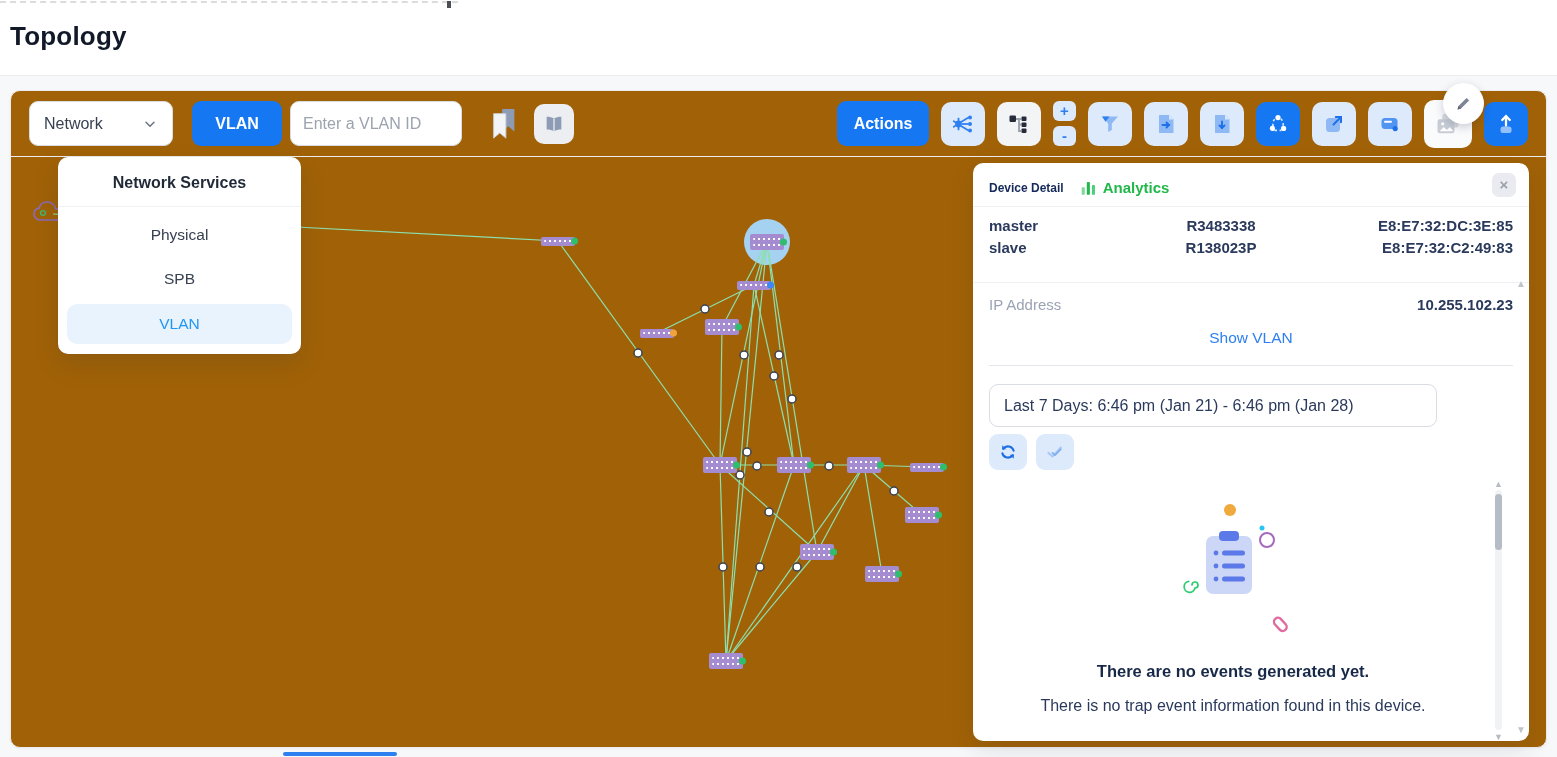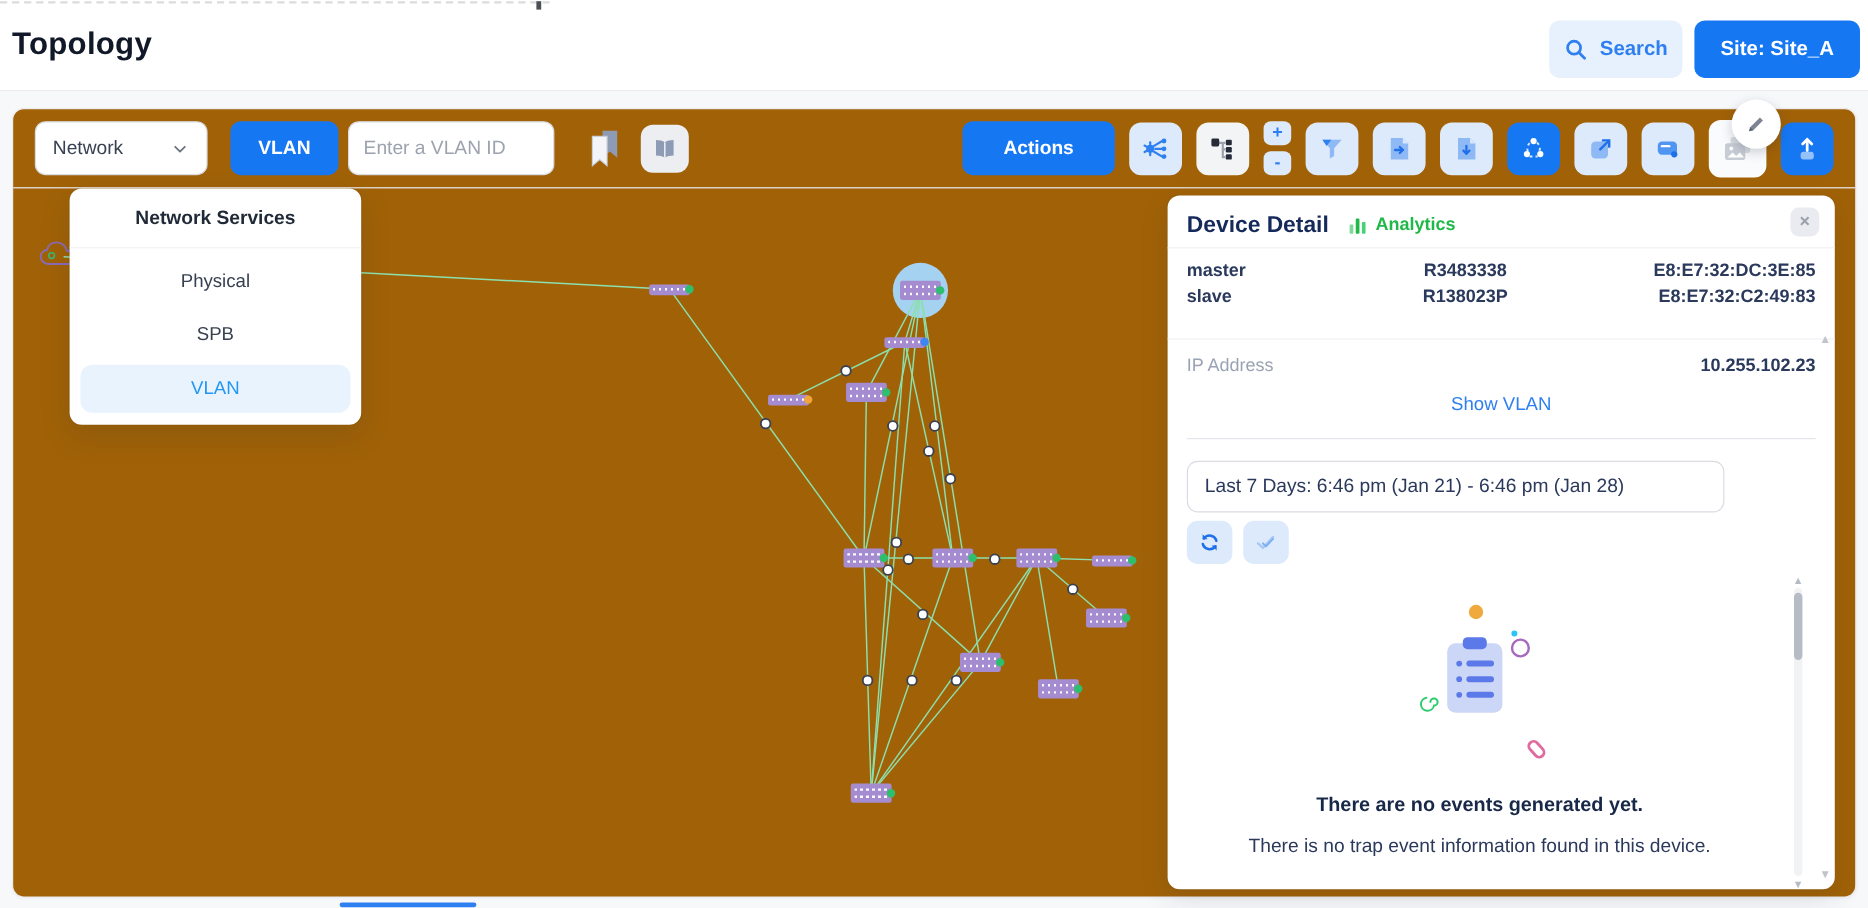--- a/index.html
+++ b/index.html
@@ -18,21 +18,21 @@
   
   .main-card { position:absolute; left:10px; top:90px; right:10px; bottom:9px; background:#a16207; border:1px solid #ececf0; border-radius:10px; box-shadow:0 1px 3px rgba(20,30,50,.04); }
   .toolbar { position:relative; height:66px; display:flex; align-items:center; padding:0 18px; border-bottom:1px solid #ececf0; }
   .select-network { width:144px; height:45px; border:1px solid #d9dce3; border-radius:9px; background:#fff; display:flex; align-items:center; justify-content:space-between; padding:0 14px; font-size:16px; color:#374151; cursor:pointer; }
   .btn-vlan { width:90px; height:45px; margin-left:19px; background:#1677f3; color:#fff; border:none; border-radius:9px; font-weight:700; font-size:16px; cursor:pointer; font-family:inherit; }
   .vlan-input { width:172px; height:45px; margin-left:8px; border:1px solid #d9dce3; border-radius:9px; padding:10px 12px; font-size:16px; color:#374151; font-family:inherit; outline:none; }
   .vlan-input::placeholder { color:#9ca3af; }
   .bm-wrap { margin-left:26px; display:flex; align-items:center; cursor:pointer; }
   .book-btn { margin-left:14px; width:40px; height:40px; background:#eceef2; border-radius:10px; display:flex; align-items:center; justify-content:center; cursor:pointer; }
   .tb-right { margin-left:auto; display:flex; align-items:center; gap:12px; }
-  .btn-actions { width:127px; height:45px; background:#1677f3; color:#fff; border:none; border-radius:9px; font-weight:700; font-size:16px; cursor:pointer; font-family:inherit; }
+  .btn-actions { width:92px; height:45px; background:#1677f3; color:#fff; border:none; border-radius:9px; font-weight:700; font-size:16px; cursor:pointer; font-family:inherit; }
   .icon-btn { width:44px; height:44px; border-radius:10px; background:#ddeafc; display:flex; align-items:center; justify-content:center; cursor:pointer; border:none; }
   .icon-btn.neutral { background:#f3f4f6; }
   .icon-btn.active { background:#1677f3; }
   .icon-btn.plain { background:#fafbfd; width:48px; height:48px; }
   .zoom-stack { display:flex; flex-direction:column; gap:5px; }
   .zoom-btn { width:23px; height:20px; border:none; border-radius:6px; background:#ddeafc; color:#2e7ff0; font-size:15px; font-weight:700; line-height:18px; cursor:pointer; font-family:inherit; }
   .pencil-badge { position:absolute; left:1443px; top:83px; width:41px; height:41px; border-radius:50%; background:#fff; box-shadow:0 3px 10px rgba(30,40,60,.22); display:flex; align-items:center; justify-content:center; cursor:pointer; z-index:30; }
 
   
   .canvas { position:absolute; left:0; top:67px; right:0; bottom:0; overflow:hidden; border-radius:0 0 10px 10px; }
@@ -48,21 +48,21 @@
 
   
   .dropdown { position:absolute; left:58px; top:157px; width:243px; background:#fff; border-radius:10px; box-shadow:0 10px 26px rgba(31,41,55,.14), 0 0 1px rgba(0,0,0,.08); z-index:50; padding-bottom:8px;text-align:center; }
   .dd-header { padding:17px 20px 14px; font-size:16px; font-weight:700; color:#1f2937; border-bottom:1px solid #f1f2f4; margin-bottom:6px; }
   .dd-item { padding:13px 20px; font-size:15.5px; color:#374151; cursor:pointer; }
   .dd-item.active { background:#e9f3fe; color:#2196f3; margin:3px 9px 2px; padding:11px 11px; border-radius:10px; }
 
   
   .panel { position:absolute; left:973px; top:163px; width:556px; height:578px; background:#fff; border-radius:10px; box-shadow:0 8px 24px rgba(30,40,60,.12), 0 0 1px rgba(0,0,0,.06); z-index:40; }
   .panel-head { position:relative; height:44px; display:flex; align-items:center; padding:6px 16px 0; border-bottom:1px solid #eef0f3; }
-  .panel-title { font-size:19px; font-weight:800; color:#15295b; }
+  .panel-title { font-size:12px; font-weight:800; color:#15295b; }
   .analytics-tab { display:flex; align-items:center; gap:6px; margin-left:16px; cursor:pointer; }
   .analytics-label { font-size:15px; font-weight:700; color:#21b849; }
   .close-btn { position:absolute; right:13px; top:10px; width:24px; height:24px; background:#e9ebf0; border:none; border-radius:7px; color:#9aa1ad; font-size:15px; font-weight:700; line-height:22px; cursor:pointer; font-family:inherit; }
   .dev-rows { padding:7px 16px 24px; border-bottom:1px solid #eef0f3; }
   .dev-row { display:grid; grid-template-columns:150px 1fr 210px; align-items:center; height:22px; font-size:15px; font-weight:700; color:#2b3a5c; }
   .dev-row .model { text-align:center; } .dev-row .mac { text-align:right; }
   .ip-row { display:flex; justify-content:space-between; padding:13px 16px 2px; font-size:15px;gap:44px; }
   .ip-label { color:#9aa3b4; } .ip-value { font-weight:700; color:#2b3a5c;margin-left:40px; }
   .show-vlan { text-align:center; margin:14px 0 18px; font-size:15.5px; color:#2e7ff0; cursor:pointer; }
   .panel-hr { border:none; border-top:1px solid #e3e6ea; margin:0 16px; }
@@ -81,32 +81,20 @@
 
   .hscrollbar { position:absolute; left:283px; top:752px; width:114px; height:4px; background:#2e7ff0; border-radius:2px; z-index:20; cursor:pointer; }
 </style>
 </head>
 <body>
 
 <div class="app-header">
   <div class="top-artifact"></div>
   <div class="top-artifact-tick"></div>
   <div class="page-title">Topology</div>
-  <div class="hdr-right">
-    <button class="btn-search">
-      <span style="display:flex;">
-        <svg width="21" height="21" viewBox="0 0 24 24">
-            <circle cx="10" cy="10" r="6.2" fill="none" stroke="#2e7ff0" stroke-width="2.6"></circle>
-            <line x1="14.8" y1="14.8" x2="20" y2="20" stroke="#2e7ff0" stroke-width="2.6" stroke-linecap="round"></line>
-          </svg>
-      </span>
-      <span>Search</span>
-    </button>
-    <button class="btn-site">Site:  Site_A</button>
-  </div>
 </div>
 
 <div class="main-card">
 
   <div class="toolbar">
     <div class="select-network">
       <span>Network</span>
       <span style="display:flex;">
         <svg width="16" height="16" viewBox="0 0 24 24">
             <polyline points="6,9.5 12,15.5 18,9.5" fill="none" stroke="#6b7280" stroke-width="2.2" stroke-linecap="round" stroke-linejoin="round"></polyline>

